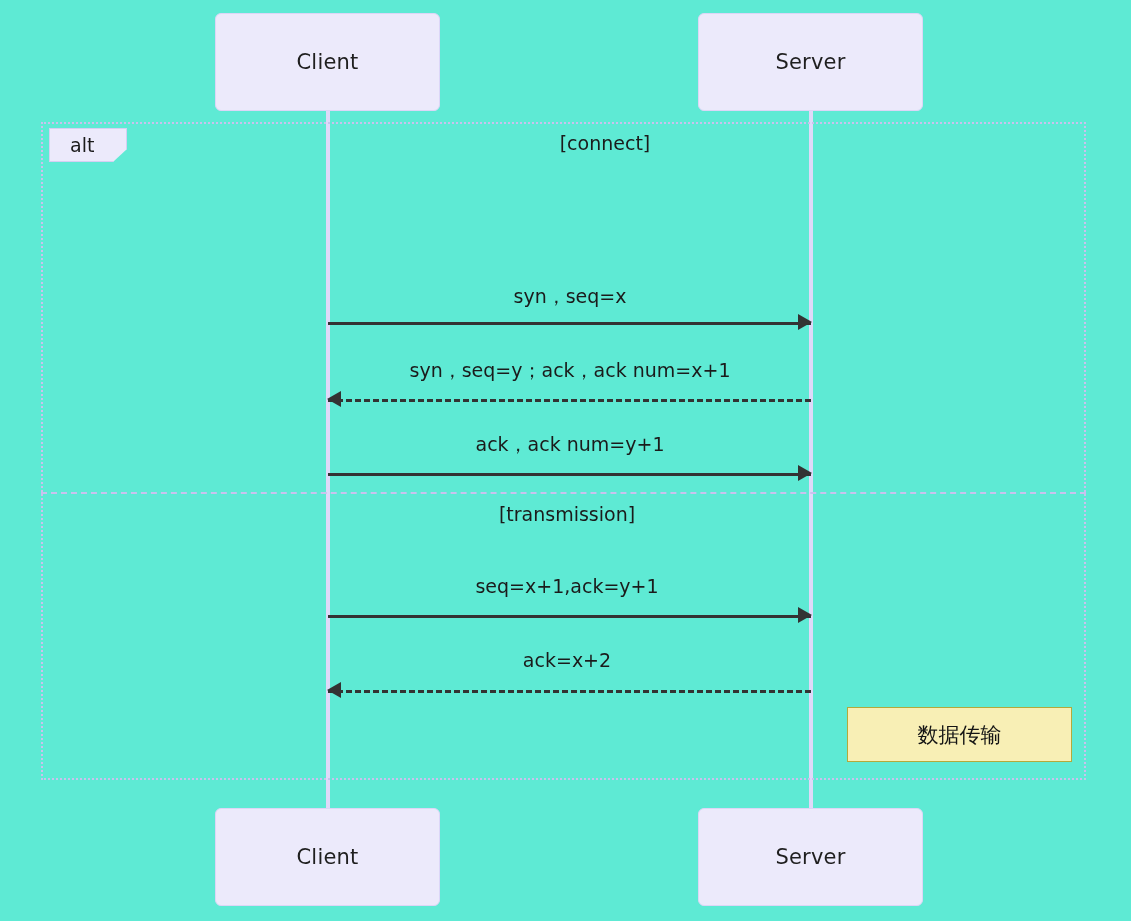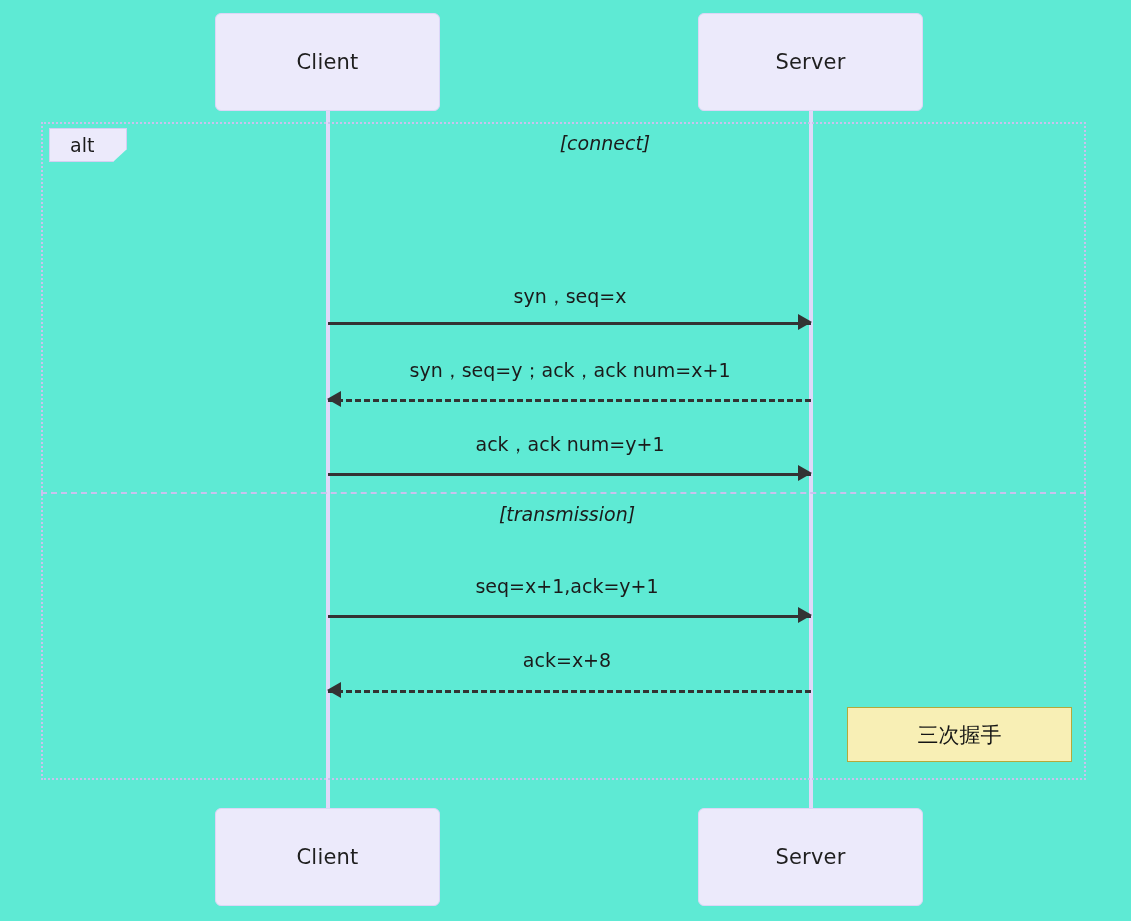--- a/index.html
+++ b/index.html
@@ -85,21 +85,20 @@
   }
 
   
   .frag-cond {
     position: absolute;
     font-size: 19px;
     color: #1b1b1b;
     text-align: center;
     white-space: nowrap;
     transform: translateX(-50%);
-    font-style: italic;
   }
 
   
   .note {
     position: absolute;
     background: #F8EFB5;
     border: 1px solid #B3A93B;
     box-sizing: border-box;
     display: flex;
     align-items: center;
@@ -162,21 +161,21 @@
   <div class="lifeline" id="lifeline-client"></div>
   <div class="lifeline" id="lifeline-server"></div>
 
   <div id="alt-frame"></div>
   <div id="alt-divider"></div>
   <div id="alt-label">alt</div>
 
   <div class="frag-cond" style="left:605px; top:132px;">[connect]</div>
   <div class="frag-cond" style="left:567px; top:503px;">[transmission]</div>
 
-  <div class="note" id="note-datatx">三次握手</div>
+  <div class="note" id="note-datatx">数据传输</div>
 
   <div class="msg solid to-right" style="left:328px; top:322px; width:483px;">
     <div class="line"></div>
     <div class="head"></div>
   </div>
   <div class="msg-label" style="left:570px; top:284px;">syn，seq=x</div>
 
   <div class="msg dashed to-left" style="left:328px; top:399px; width:483px;">
     <div class="line"></div>
     <div class="head"></div>
@@ -192,18 +191,18 @@
   <div class="msg solid to-right" style="left:328px; top:615px; width:483px;">
     <div class="line"></div>
     <div class="head"></div>
   </div>
   <div class="msg-label" style="left:567px; top:575px;">seq=x+1,ack=y+1</div>
 
   <div class="msg dashed to-left" style="left:328px; top:690px; width:483px;">
     <div class="line"></div>
     <div class="head"></div>
   </div>
-  <div class="msg-label" style="left:567px; top:649px;">ack=x+8</div>
+  <div class="msg-label" style="left:567px; top:649px;">ack=x+2</div>
 
   <div class="actor-box" id="actor-client-bot">Client</div>
   <div class="actor-box" id="actor-server-bot">Server</div>
 
 </div>
 
 </body></html>

